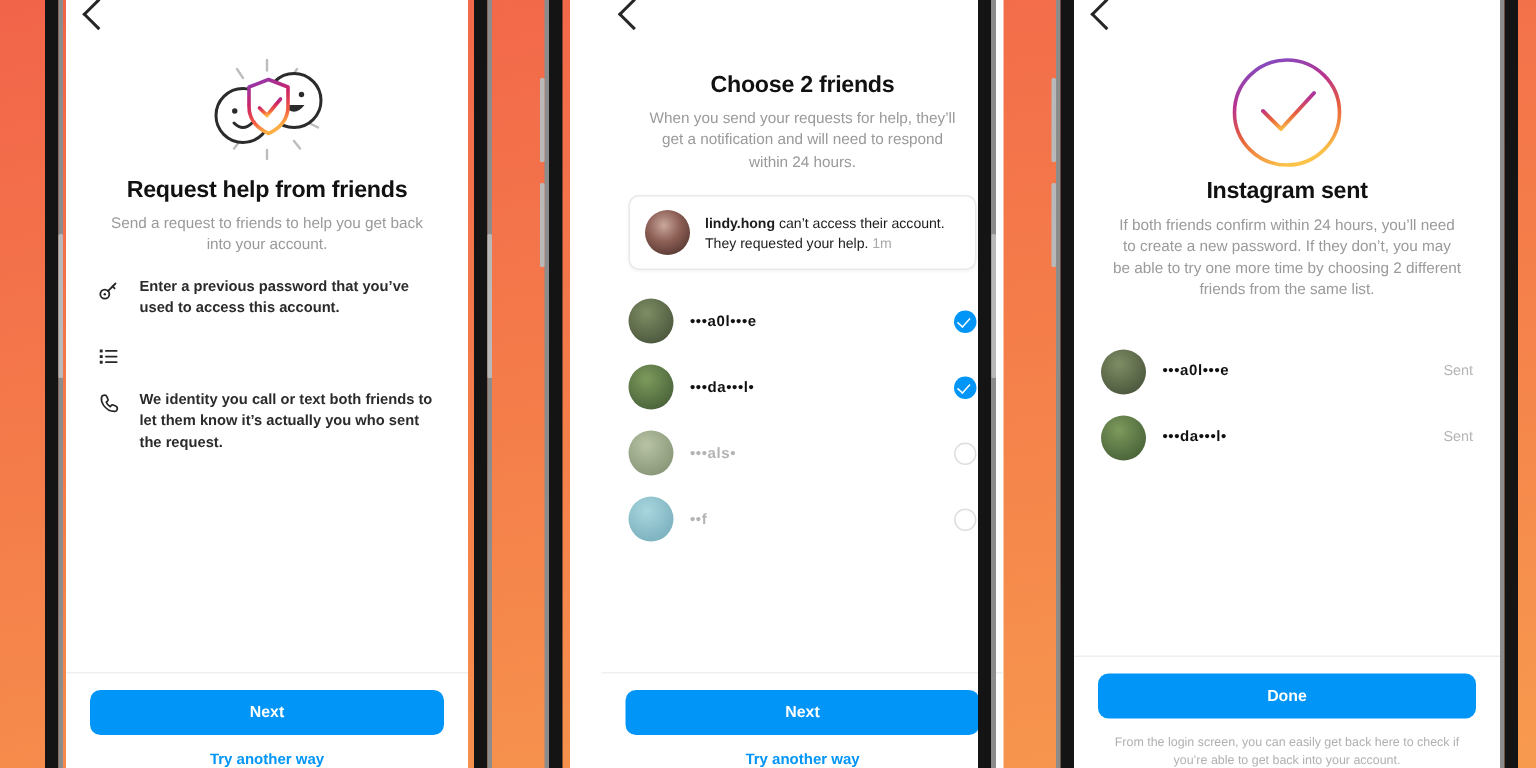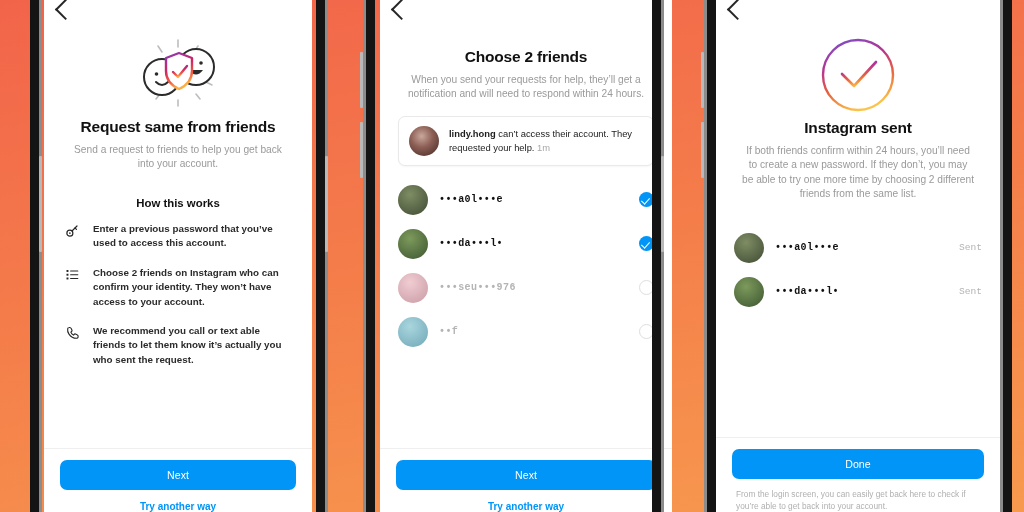--- a/index.html
+++ b/index.html
@@ -56,50 +56,50 @@
     box-shadow:0 1px 2px rgba(0,0,0,.04);
   }
   .notif-av{width:30px;height:30px;border-radius:50%;flex:0 0 30px;
     background:radial-gradient(circle at 42% 34%,#c9a79c 0%,#8d5f55 42%,#3e2722 100%);}
   .notif-tx{font-size:9.4px;color:#1c1c1c;line-height:1.45;}
   .notif-tx b{font-weight:bold;}
   .notif-tx .t{color:#a8a8a8;}
   .notif-cap{font-size:8.4px;color:#b0b0b0;text-align:center;margin-top:9px;}
 
   
-  .flist{margin-top:12px;flex:1 1 auto;overflow:hidden;font-family:Liberation Mono, monospace;}
+  .flist{margin-top:12px;flex:1 1 auto;overflow:hidden;}
   .frow{display:flex;align-items:center;gap:11px;padding:7px 18px;}
   .fav{width:30px;height:30px;border-radius:50%;flex:0 0 30px;}
   .fname{flex:1 1 auto;font-size:10px;letter-spacing:.4px;}
   .fname.on{color:#111;font-weight:bold;}
   .fname.off{color:#b4b4b4;font-weight:bold;}
   .sel{width:15px;height:15px;border-radius:50%;flex:0 0 15px;position:relative;}
   .sel.on{background:#0095f6;}
   .sel.on:after{
     content:"";position:absolute;left:4px;top:3.1px;width:4px;height:7px;
     border-right:1.9px solid #fff;border-bottom:1.9px solid #fff;
     transform:rotate(42deg);
   }
   .sel.off{border:1.4px solid #dedede;box-sizing:border-box;}
   .sent{font-size:9.6px;color:#b4b4b4;}
 
   
   .footer{flex:0 0 auto;border-top:1px solid #efefef;padding:11px 16px 0;}
   .cta{
     display:block;width:100%;box-sizing:border-box;border:0;
     background:#0095f6;color:#fff;border-radius:7px;
-    padding:9px 0;font-size:10.6px;font-weight:normal;
+    padding:9px 0;font-size:10.6px;font-weight:bold;
     font-family:inherit;text-align:center;cursor:pointer;
   }
   .alt{
     display:block;text-align:center;color:#0095f6;font-size:10px;
     font-weight:bold;margin-top:11px;text-decoration:none;cursor:pointer;
   }
   .fine{
-    color:#b0b0b0;font-size:8.3px;line-height:1.45;
+    text-align:center;color:#b0b0b0;font-size:8.3px;line-height:1.45;
     margin-top:9px;padding:0 4px;
   }
 </style>
 </head>
 <body>
 
 <div class="stage">
 
   <div class="phone" style="left:30px;width:292px;">
     <div class="bezel" style="left:0;"></div>
@@ -136,23 +136,22 @@
           <circle cx="49" cy="42" r="1.8" fill="#2b2b2b"></circle>
           <path d="M38 50 q6 6 12 0" fill="none" stroke="#2b2b2b" stroke-width="2" stroke-linecap="round"></path>
           <circle cx="78" cy="35" r="18" fill="#fff" stroke="#2b2b2b" stroke-width="2"></circle>
           <circle cx="72.5" cy="31" r="1.8" fill="#2b2b2b"></circle>
           <circle cx="83" cy="31" r="1.8" fill="#2b2b2b"></circle>
           <path d="M71 38 q7 9 14 0 z" fill="#2b2b2b"></path>
           <path d="M61 21 l13 5 v13 q0 12 -13 18 q-13 -6 -13 -18 v-13 z" fill="#fff" stroke="url(#shieldGrad)" stroke-width="2.4" stroke-linejoin="round"></path>
           <path d="M55 40 l5 5 l9 -11" fill="none" stroke="url(#shieldGrad)" stroke-width="2.4" stroke-linecap="round" stroke-linejoin="round"></path>
         </svg>
       </div>
-      <div class="title" style="margin-top:6px;">Request same from friends</div>
+      <div class="title" style="margin-top:6px;">Request help from friends</div>
       <div class="subtitle">Send a request to friends to help you get back into your account.</div>
-      <div class="section-h" style="margin-top:25px;">How this works</div>
       <div class="hiw">
         <div class="hiw-row">
           <div class="hiw-ico">
             <svg width="15" height="15" viewBox="0 0 20 20" aria-hidden="true">
               <circle cx="6.5" cy="13.5" r="4" fill="none" stroke="#262626" stroke-width="1.6"></circle>
               <circle cx="6.5" cy="13.5" r="1.1" fill="#262626"></circle>
               <path d="M9.3 10.7 L16 4" fill="none" stroke="#262626" stroke-width="1.6" stroke-linecap="round"></path>
               <path d="M13.4 6.6 L15.2 8.4" fill="none" stroke="#262626" stroke-width="1.6" stroke-linecap="round"></path>
             </svg>
           </div>
@@ -166,48 +165,47 @@
                 <rect x="2" y="9" width="2.6" height="2.6"></rect>
                 <rect x="2" y="14" width="2.6" height="2.6"></rect>
               </g>
               <g stroke="#262626" stroke-width="1.6" stroke-linecap="round">
                 <line x1="7.5" y1="5.3" x2="17" y2="5.3"></line>
                 <line x1="7.5" y1="10.3" x2="17" y2="10.3"></line>
                 <line x1="7.5" y1="15.3" x2="17" y2="15.3"></line>
               </g>
             </svg>
           </div>
-          <div class="hiw-tx">Choose 2 friends on Instagram who can confirm your identity. They won’t have access to your account.</div>
         </div>
         <div class="hiw-row">
           <div class="hiw-ico">
             <svg width="15" height="15" viewBox="0 0 20 20" aria-hidden="true">
               <path d="M5.2 3.4 q2.4 -.6 3.2 1.4 l.9 2.2 q.4 1 -.5 1.7 l-1 .8 q1 2.6 3.6 4 l.8 -1 q.7 -.9 1.7 -.5 l2.2 .9 q2 .8 1.4 3.2 q-.4 1.5 -2 1.6 q-6.2 .2 -10.2 -5.6 q-2.4 -3.6 -1.7 -7 q.3 -1.5 1.6 -1.7 z" fill="none" stroke="#262626" stroke-width="1.5" stroke-linejoin="round"></path>
             </svg>
           </div>
-          <div class="hiw-tx">We recommend you call or text able friends to let them know it’s actually you who sent the request.</div>
+          <div class="hiw-tx">We identity you call or text both friends to let them know it’s actually you who sent the request.</div>
         </div>
       </div>
     </div>
     <div class="footer">
       <button class="cta">Next</button>
       <a class="alt">Try another way</a>
     </div>
   </div>
 
   <div class="phone" style="left:316px;width:340px;">
     <div class="bezel" style="left:0;"></div>
     <div class="bezel inner" style="left:9px;"></div>
     <div class="btn-side" style="left:9px;top:170px;height:96px;"></div>
     <div class="bezel inner" style="left:47px;"></div>
     <div class="bezel" style="left:50px;"></div>
     <div class="btn-side" style="left:44px;top:66px;height:56px;"></div>
     <div class="btn-side" style="left:44px;top:136px;height:56px;"></div>
   </div>
-  <div class="screen" style="left:380px;width:292px;">
+  <div class="screen" style="left:380px;width:268px;padding-left:21px;">
     <div class="nav">
       <div class="chev"></div>
     </div>
     <div class="body">
       <div class="title" style="margin-top:22px;">Choose 2 friends</div>
       <div class="subtitle">When you send your requests for help, they’ll get a notification and will need to respond within 24 hours.</div>
       <div class="notif-wrap">
         <div class="notif">
           <div class="notif-av"></div>
           <div class="notif-tx">
@@ -222,22 +220,22 @@
           <div class="fav" style="background:radial-gradient(circle at 40% 32%,#7f8d64,#3f4a33);"></div>
           <div class="fname on">•••a0l•••e</div>
           <div class="sel on"></div>
         </div>
         <div class="frow">
           <div class="fav" style="background:radial-gradient(circle at 40% 32%,#7d9a5c,#3c5530);"></div>
           <div class="fname on">•••da•••l•</div>
           <div class="sel on"></div>
         </div>
         <div class="frow">
-          <div class="fav" style="background:radial-gradient(circle at 40% 32%,#f0cdd2,#c99aa4);"></div>
-          <div class="fname off">•••seu•••976</div>
+          <div class="fav" style="background:radial-gradient(circle at 40% 32%,#b7c3a4,#7d8a6c);"></div>
+          <div class="fname off">•••als•</div>
           <div class="sel off"></div>
         </div>
         <div class="frow">
           <div class="fav" style="background:radial-gradient(circle at 40% 32%,#a9d6de,#6fa7b6);"></div>
           <div class="fname off">••f</div>
           <div class="sel off"></div>
         </div>
       </div>
     </div>
     <div class="footer">

